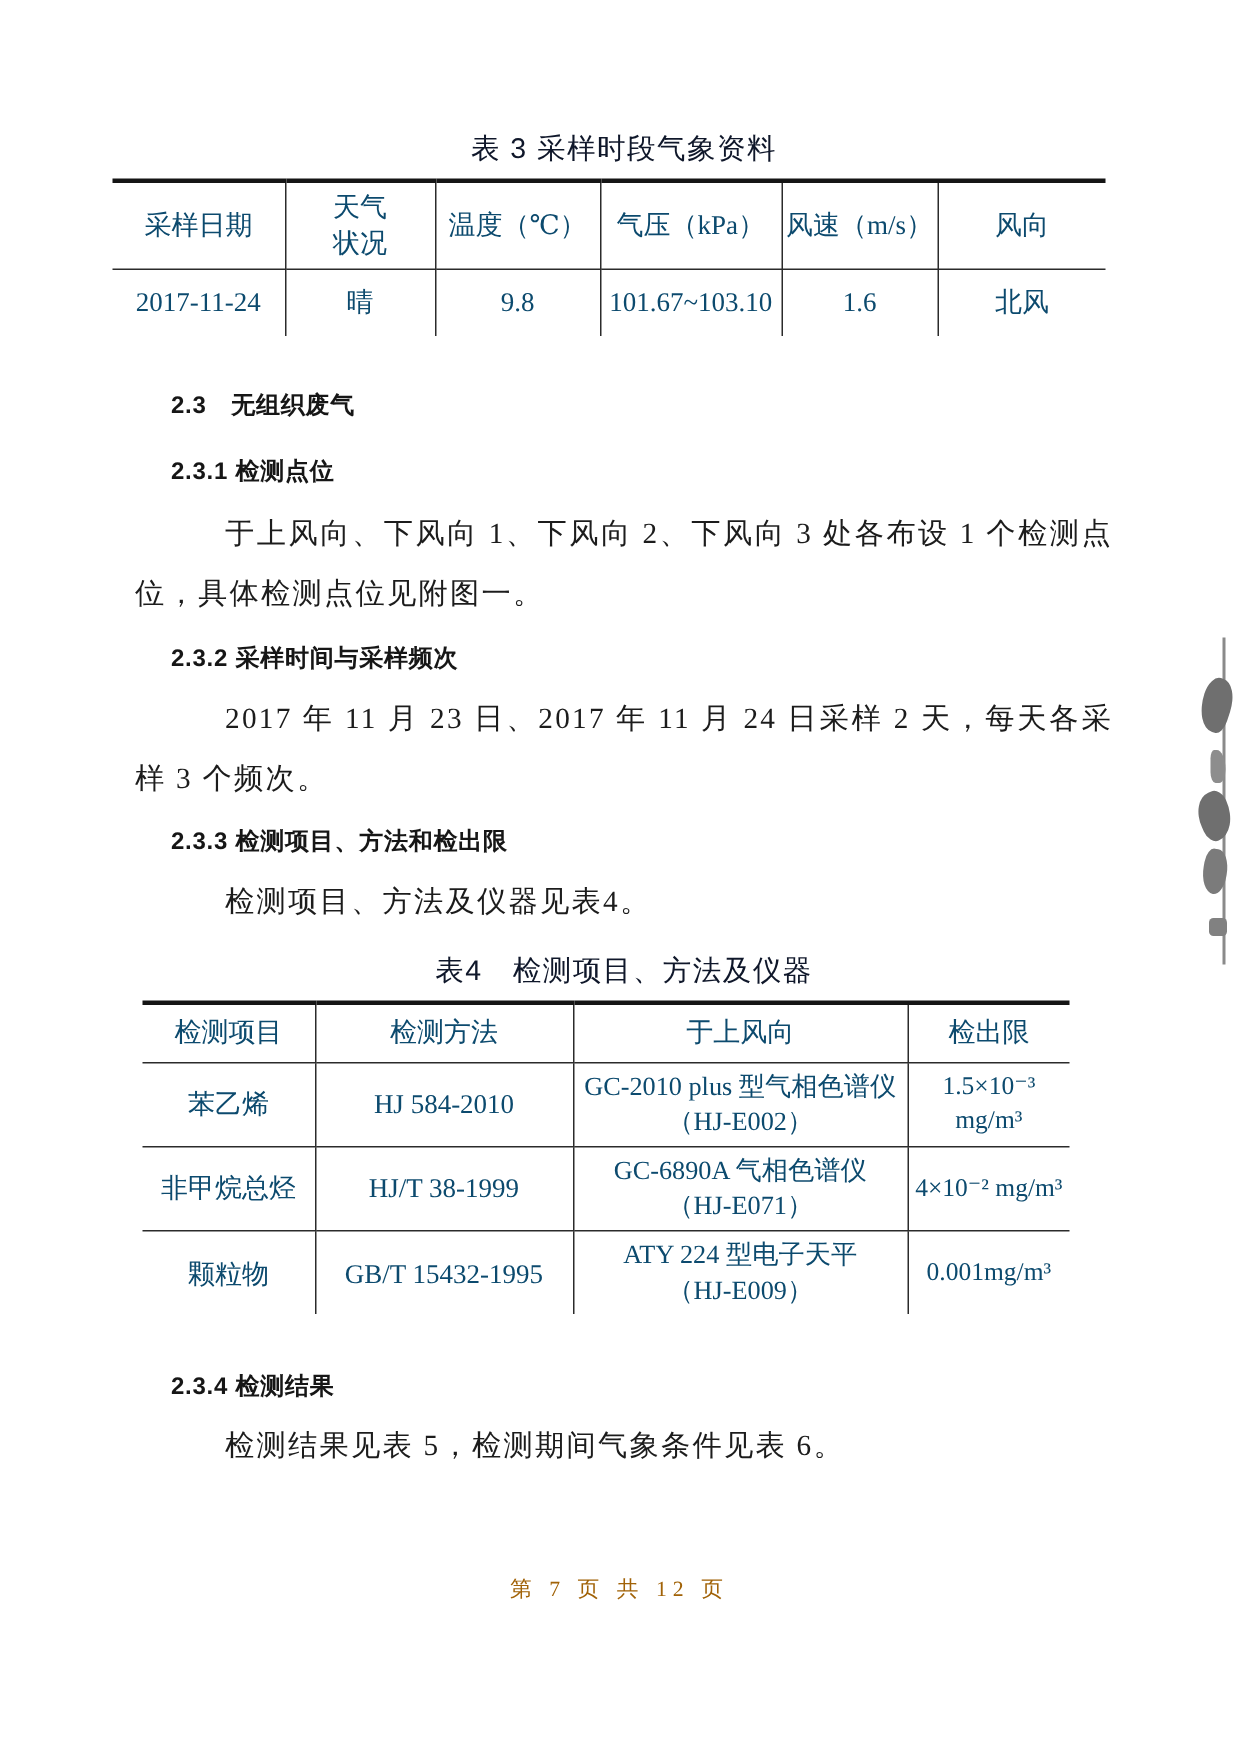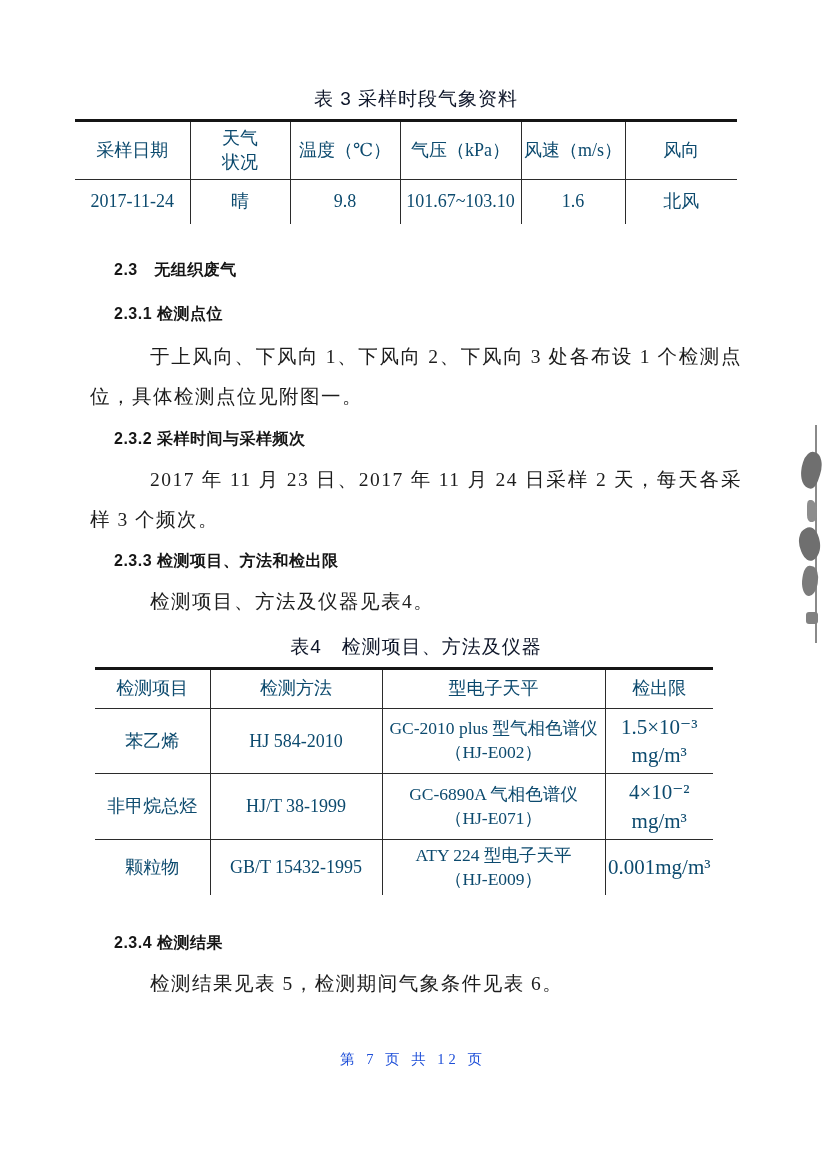--- a/index.html
+++ b/index.html
@@ -52,21 +52,21 @@
   th:last-child,td:last-child{border-right:none;}
   thead th{border-top:none;}
   tbody tr:last-child td{border-bottom:none;}
   .thick-top{border-top:3px solid #151515;}
   .thick-bottom{border-bottom:3px solid #151515;}
   #table3 th{height:46px;}
   #table3 td{height:36px;}
   #table4 th{height:30px;}
   #table4 td{height:46px;}
   #table4 td.instr{font-size:17.5px;}
-  #table4 td.limit{font-size:21px;letter-spacing:0;}
+  #table4 td.limit{font-size:17px;letter-spacing:0;}
   
   .heading{
     font-family:"Liberation Sans","DejaVu Sans",sans-serif;
     font-weight:bold;
     font-size:16px;
     color:#161616;
     margin:0 0 0 24px;
     letter-spacing:0.5px;
   }
   .para{
@@ -90,21 +90,21 @@
   .mt-s234{margin-top:38px;}
   .mt-p234{margin-top:10px;}
   
   .footer{
     position:absolute;
     left:0;top:1050px;
     width:826px;
     text-align:center;
     font-size:14.5px;
     letter-spacing:4px;
-    color:#1d4ed8;
+    color:#a16207;
   }
   
   .artifact{position:absolute;pointer-events:none;}
   .artifact-line{left:815px;top:425px;width:2px;height:218px;background:#8a8a8a;}
   .blob{position:absolute;background:#6f6f6f;}
   .blob1{left:801px;top:452px;width:20px;height:36px;border-radius:40% 60% 30% 70%;transform:rotate(18deg);}
   .blob2{left:807px;top:500px;width:10px;height:22px;border-radius:30% 70% 50% 40%;background:#8d8d8d;}
   .blob3{left:799px;top:528px;width:22px;height:32px;border-radius:60% 30% 70% 30%;transform:rotate(-24deg);}
   .blob4{left:802px;top:566px;width:16px;height:30px;border-radius:35% 55% 45% 60%;transform:rotate(10deg);background:#7b7b7b;}
   .blob5{left:806px;top:612px;width:12px;height:12px;border-radius:25%;background:#818181;}
@@ -161,21 +161,21 @@
       <colgroup>
         <col style="width:115px">
           <col style="width:172px">
           <col style="width:223px">
           <col style="width:108px">
       </colgroup>
       <thead>
         <tr>
           <th class="thick-top">检测项目</th>
           <th class="thick-top">检测方法</th>
-          <th class="thick-top">型电子天平</th>
+          <th class="thick-top">于上风向</th>
           <th class="thick-top">检出限</th>
         </tr>
       </thead>
       <tbody>
         <tr>
           <td>苯乙烯</td>
           <td>HJ 584-2010</td>
           <td class="instr">GC-2010 plus 型气相色谱仪
 （HJ-E002）</td>
           <td class="limit">1.5×10⁻³

